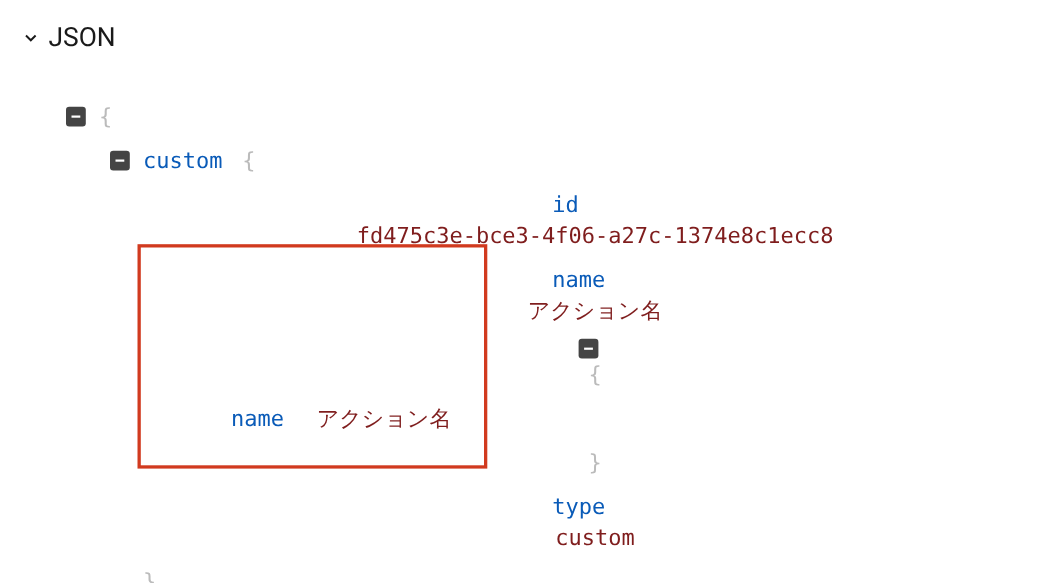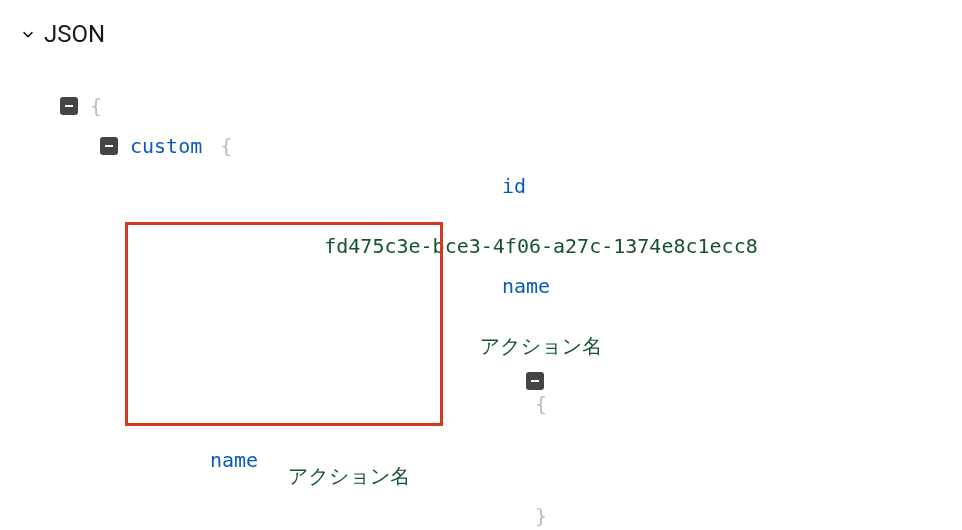--- a/index.html
+++ b/index.html
@@ -78,22 +78,21 @@
       color: #0a5bb8;
       margin-right: 18px;
       min-width: 60px;
     }
     .key-wide {
       color: #0a5bb8;
       margin-right: 18px;
       min-width: 85px;
     }
     .value {
-      color: #14532d;
-      margin-top: 32px;
+      color: #7f1d1d;
     }
     .indent-1 {
       padding-left: 40px;
     }
     .indent-2 {
       padding-left: 80px;
       flex-direction: column;
     }
     .indent-3 {
       padding-left: 120px;
@@ -166,20 +165,25 @@
       <span class="spacer"></span>
       <span class="key">name</span>
       <span class="value">アクション名</span>
     </div>
 
     <div class="json-row indent-2" id="row-target-close">
       <span class="spacer"></span>
       <span class="brace">}</span>
     </div>
 
+    <div class="json-row indent-2">
+      <span class="spacer"></span>
+      <span class="key">type</span>
+      <span class="value">custom</span>
+    </div>
 
     <div class="json-row indent-1">
       <span class="spacer"></span>
       <span class="brace">}</span>
     </div>
 
   </div>
 
   <div class="highlight-box" style="left:105px; top:136px; width:318px; height:204px;"></div>
 </div>

